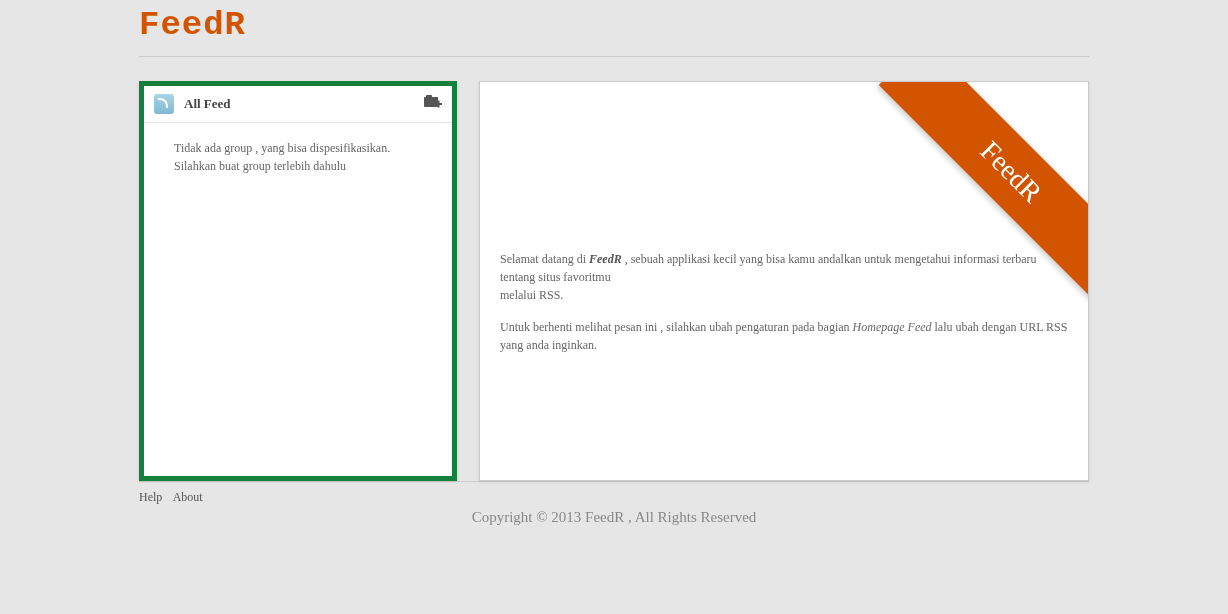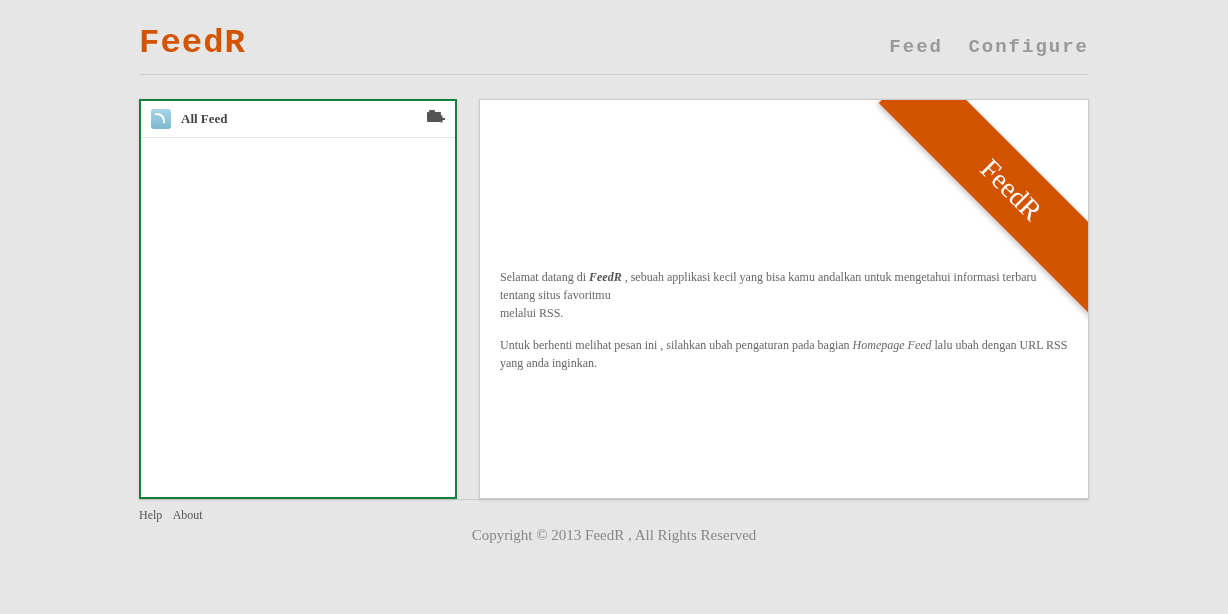--- a/index.html
+++ b/index.html
@@ -11,21 +11,21 @@
       background: #e6e6e6;
       font-family: Georgia, 'Times New Roman', serif;
       color: #555;
       width: 1228px;
       height: 614px;
       overflow: hidden;
     }
     .container {
       width: 950px;
       margin: 0 auto;
-      padding-top: 24px;
+      padding-top: 6px;
     }
     .header {
       display: flex;
       justify-content: space-between;
       align-items: baseline;
       border-bottom: 1px solid #ccc;
       padding-bottom: 12px;
       margin-bottom: 24px;
     }
     .logo {
@@ -47,21 +47,21 @@
       text-decoration: none;
       margin-left: 12px;
     }
     .main {
       display: flex;
       gap: 22px;
     }
     .sidebar-panel {
       width: 318px;
       background: #fff;
-      border: 2px solid #15803d;
+      border: 5px solid #15803d;
       box-shadow: 0 1px 3px rgba(0,0,0,0.1);
     }
     .panel-header {
       display: flex;
       align-items: center;
       padding: 8px 10px;
       border-bottom: 1px solid #e5e5e5;
       position: relative;
     }
     .feed-icon {
@@ -175,40 +175,40 @@
       color: #888;
       margin-top: 4px;
     }
   </style>
 </head>
 <body>
 
 <div class="container">
   <div class="header">
     <div class="logo">FeedR</div>
-    <div class="header-nav">
-      <a href="#">Feed</a>
-      <a href="#">Configure</a>
-    </div>
   </div>
 
   <div class="main">
     <div class="sidebar-panel">
       <div class="panel-header">
         <span class="feed-icon"></span>
         <span class="panel-title">All Feed</span>
         <span class="add-group-icon">
           <svg viewBox="0 0 18 14">
             <rect x="0" y="2" width="14" height="10" fill="#555" rx="1"></rect>
             <rect x="2" y="0" width="6" height="3" fill="#555" rx="1"></rect>
             <rect x="11" y="8" width="7" height="2" fill="#555"></rect>
             <rect x="13.5" y="5.5" width="2" height="7" fill="#555"></rect>
           </svg>
         </span>
       </div>
+      <div class="panel-body">
+        <div>Tidak ada group , yang bisa dispesifikasikan.</div>
+        <div>Silahkan buat group terlebih dahulu</div>
+      </div>
     </div>
 
     <div class="content-panel">
       <div class="ribbon">
         <div class="ribbon-band">FeedR</div>
       </div>
       <div class="welcome-body">
         <p>
           <span>Selamat datang di </span><span class="brand-italic">FeedR</span><span> , sebuah applikasi kecil yang bisa kamu andalkan untuk mengetahui informasi terbaru tentang situs favoritmu</span><br>
           <span>melalui RSS.</span>

